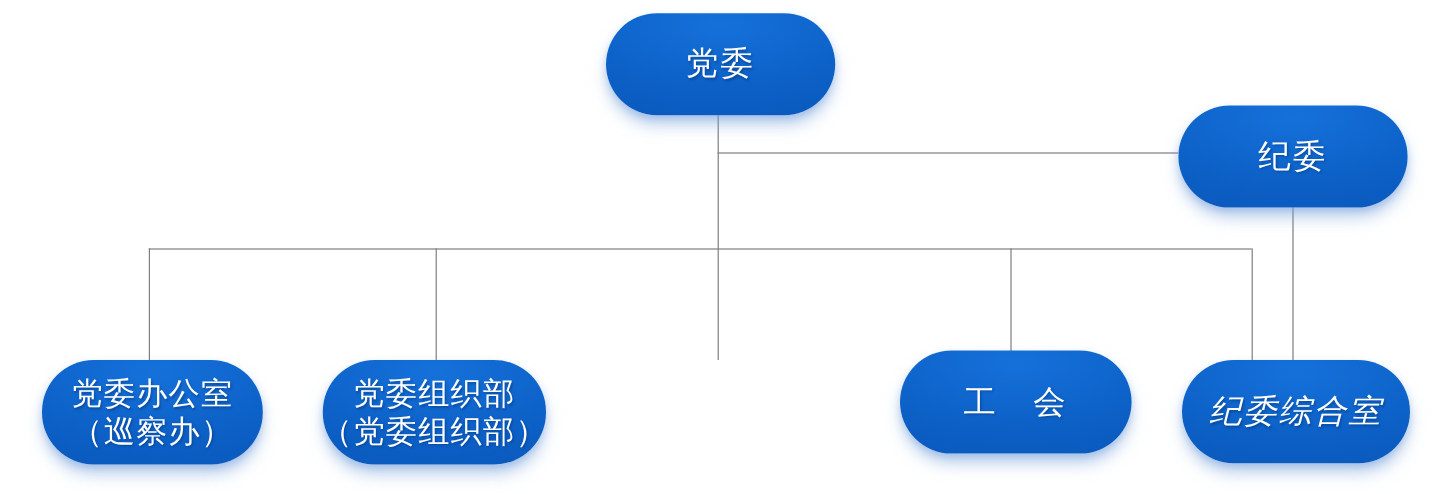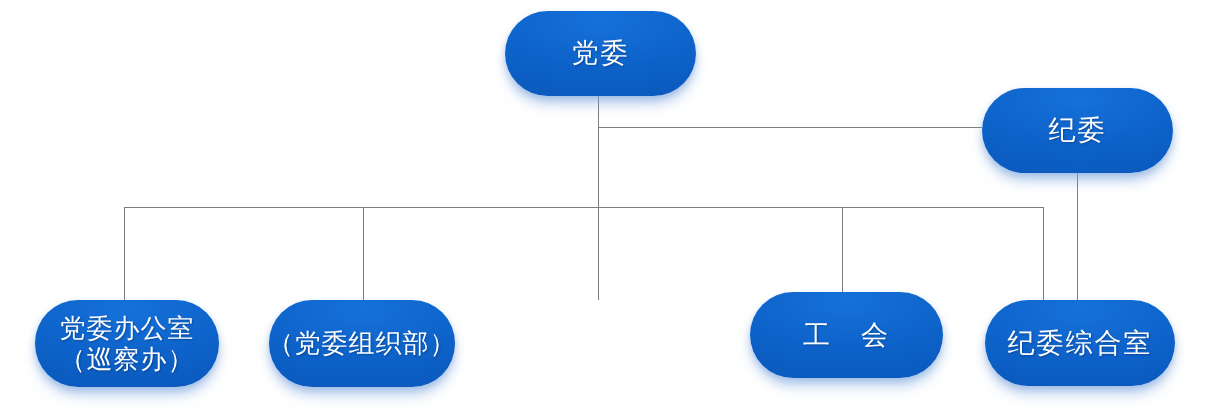--- a/index.html
+++ b/index.html
@@ -74,25 +74,26 @@
   <div class="node single" style="left:982px;top:88px;width:191px;height:85px;align-items:center;">
     <span class="ln">纪委</span>
   </div>
 
   <div class="node" style="left:35px;top:300px;width:184px;height:87px;">
     <span class="ln">党委办公室</span>
     <span class="ln">（巡察办）</span>
   </div>
 
   <div class="node" style="left:269px;top:300px;width:186px;height:87px;">
+    <span class="ln">党委组织部</span>
     <span class="ln">（党委组织部）</span>
   </div>
 
 
   <div class="node single" style="left:750px;top:292px;width:193px;height:86px;">
     <span class="ln">工　会</span>
   </div>
 
-  <div class="node single" style="left:985px;top:300px;width:190px;height:86px;">
+  <div class="node single" style="left:985px;top:300px;width:190px;height:86px;font-style:italic;">
     <span class="ln">纪委综合室</span>
   </div>
 
 </div>
 
 </body></html>

